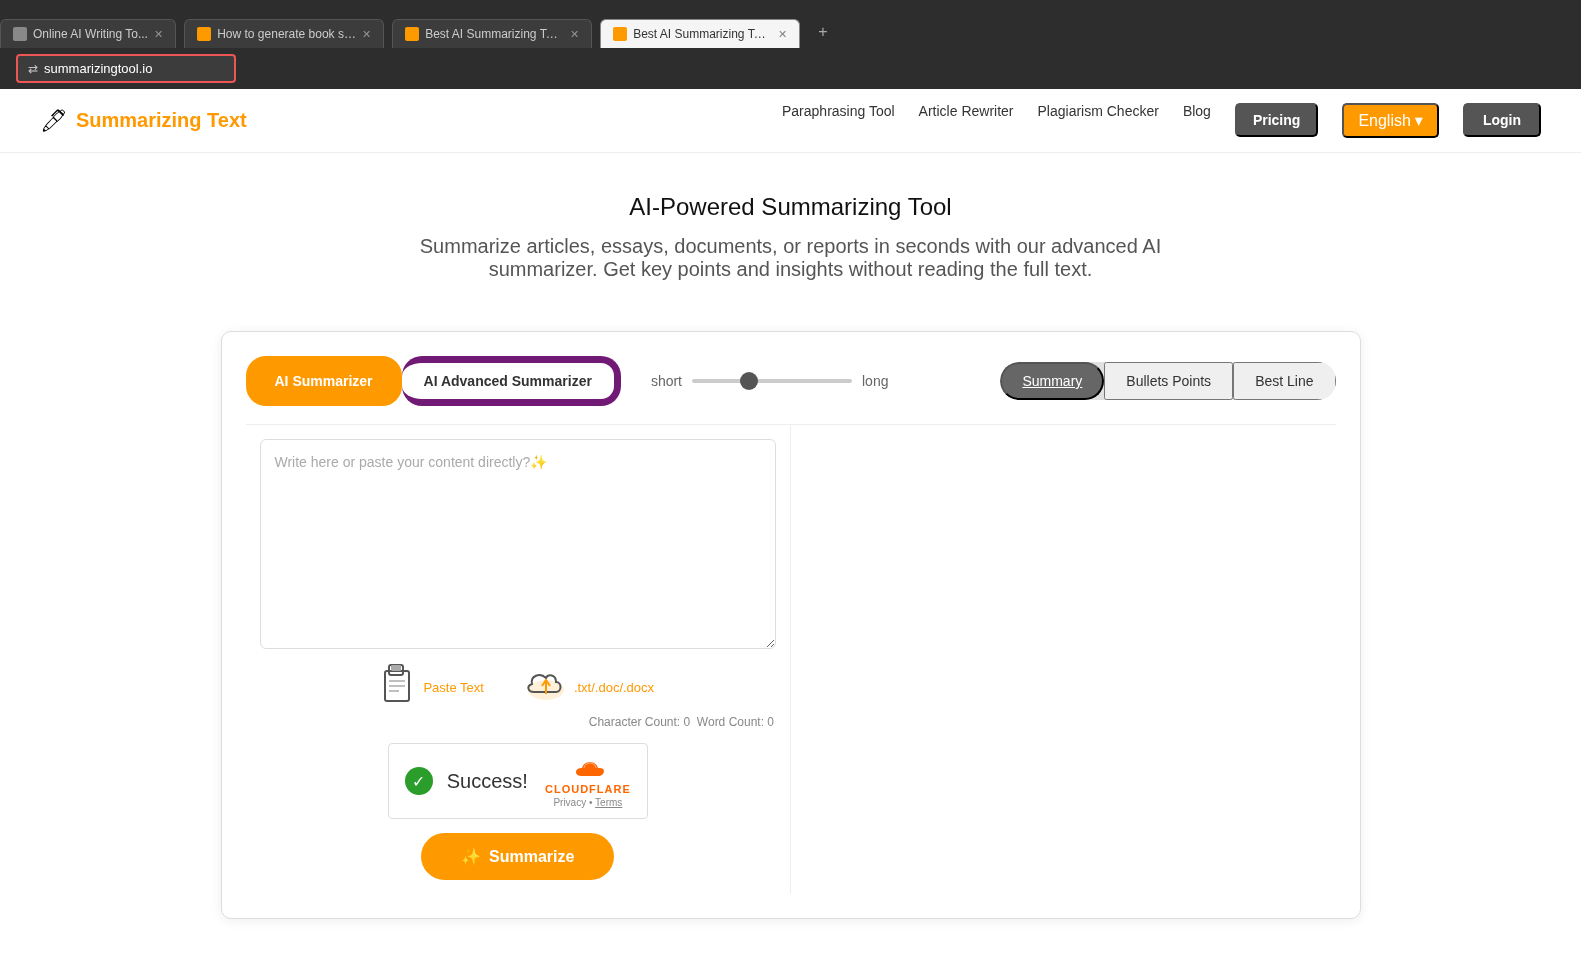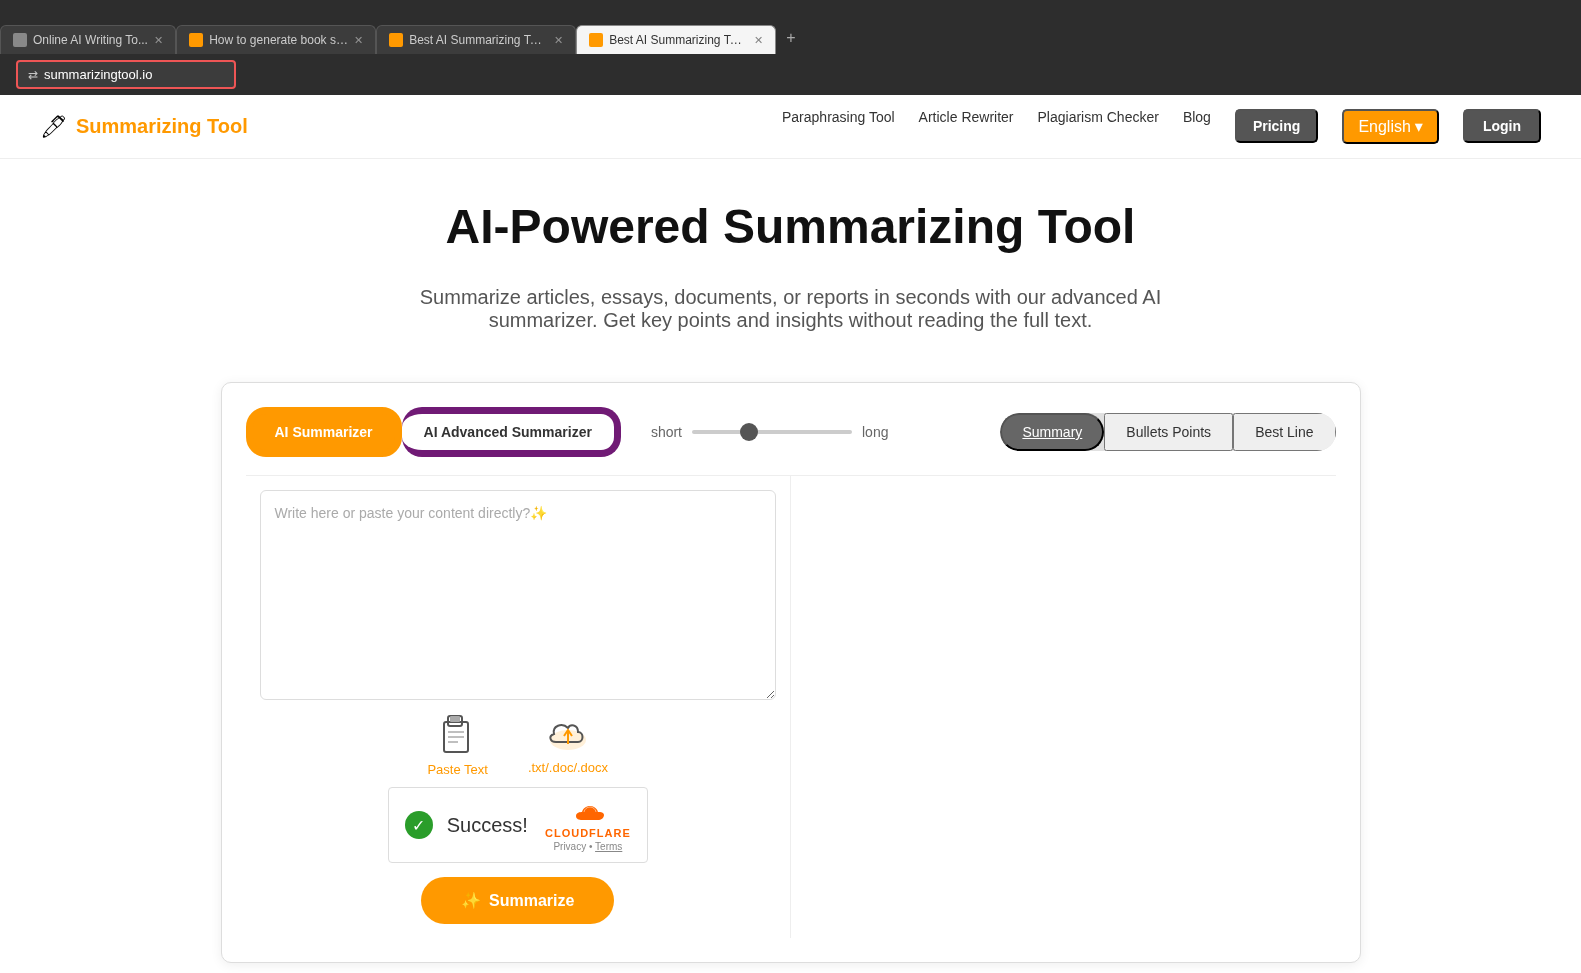--- a/index.html
+++ b/index.html
@@ -1,20 +1,20 @@
 <!DOCTYPE html>
 <html><head>
   <meta charset="utf-8">
   <style>
     * { margin: 0; padding: 0; box-sizing: border-box; }
     body { font-family: Arial, sans-serif; background: #f5f5f5; min-width: 1200px; }
 
     
     .browser-chrome { background: #2d2d2d; padding: 0; }
-    .tab-bar { display: flex; align-items: flex-end; padding: 22px 0 0 0; background: #2d2d2d; gap: 0; }
+    .tab-bar { display: flex; align-items: flex-end; padding: 16px 0 0 0; background: #2d2d2d; gap: 8px; }
     .tab { display: flex; align-items: center; gap: 6px; padding: 7px 12px; background: #3c3c3c; color: #ccc; font-size: 12px; border-radius: 6px 6px 0 0; max-width: 200px; cursor: pointer; border: 1px solid #555; border-bottom: none; }
     .tab.active { background: #f5f5f5; color: #333; border-color: #888; }
     .tab .tab-favicon { width: 14px; height: 14px; display: inline-block; background: #888; border-radius: 2px; flex-shrink: 0; }
     .tab .tab-favicon.orange { background: #f90; }
     .tab .tab-close { margin-left: auto; opacity: 0.6; font-size: 11px; cursor: pointer; }
     .tab .tab-text { white-space: nowrap; overflow: hidden; text-overflow: ellipsis; max-width: 140px; }
     .tab-new { color: #aaa; padding: 7px 10px; font-size: 16px; cursor: pointer; }
 
     .address-bar { background: #2d2d2d; padding: 6px 16px; display: flex; align-items: center; gap: 8px; }
     .address-input { background: #3c3c3c; border: 2px solid #e55; border-radius: 4px; color: #fff; font-size: 13px; padding: 5px 10px; width: 220px; display: flex; align-items: center; gap: 6px; }
@@ -29,21 +29,21 @@
     .logo-icon { font-size: 22px; }
     .logo-text { color: #f90; font-size: 20px; font-weight: bold; }
     .nav-links { display: flex; align-items: flex-start; gap: 24px; margin-left: auto; }
     .nav-link { color: #333; font-size: 14px; text-decoration: none; cursor: pointer; }
     .nav-pricing { background: #555; color: #fff; padding: 7px 16px; border-radius: 5px; font-size: 14px; font-weight: bold; cursor: pointer; }
     .nav-english { background: #f90; color: #fff; padding: 6px 14px; border-radius: 5px; font-size: 16px; cursor: pointer; display: flex; align-items: center; gap: 4px; }
     .nav-login { background: #555; color: #fff; padding: 7px 18px; border-radius: 5px; font-size: 14px; font-weight: bold; cursor: pointer; }
 
     
     .hero { text-align: center; padding: 40px 20px 30px; }
-    .hero h1 { font-size: 48px; font-weight: bold; color: #111; margin-bottom: 32px; }
+    .hero h1 { font-size: 24px; font-weight: normal; color: #111; margin-bottom: 14px; }
     .hero p { font-size: 20px; color: #555; max-width: 780px; margin: 0 auto; }
 
     
     .tool-container { max-width: 1140px; margin: 20px auto 40px; background: #fff; border: 1px solid #ddd; border-radius: 10px; padding: 24px; box-shadow: 0 2px 12px rgba(0,0,0,0.07); }
 
     
     .mode-row { display: flex; align-items: center; margin-bottom: 18px; gap: 0; }
     .mode-tab { padding: 10px 22px; border-radius: 20px; font-size: 14px; font-weight: 600; cursor: pointer; border: 7px solid #701a75; background: #fff; color: #333; }
     .mode-tab.active { background: #f90; color: #fff; border-color: #f90; }
     .mode-tab:not(:first-child) { border-left: none; }
@@ -60,21 +60,21 @@
     
     .panels { display: flex; gap: 0; border-top: 1px solid #eee; }
     .left-panel { flex: 1; border-right: 1px solid #eee; padding: 14px; }
     .right-panel { flex: 1; padding: 14px; min-height: 380px; }
 
     .text-area-wrapper { position: relative; }
     .text-area { width: 100%; height: 210px; border: 1px solid #ddd; border-radius: 6px; padding: 14px; font-size: 14px; color: #999; resize: vertical; outline: none; font-family: Arial, sans-serif; }
     .text-area::placeholder { color: #aaa; }
 
     .upload-icons { display: flex; justify-content: center; gap: 40px; margin-top: 10px; }
-    .upload-icon { display: flex; flex-direction: column; align-items: center; cursor: pointer; }
+    .upload-icon { display: flex; flex-direction: row; align-items: center; gap: 6px; cursor: pointer; }
     .upload-icon-img { font-size: 32px; }
     .upload-icon-label { font-size: 13px; color: #f90; }
 
     .char-count { text-align: right; font-size: 12px; color: #888; padding: 4px 2px; }
 
     
     .cf-widget { border: 1px solid #ddd; border-radius: 4px; padding: 10px 16px; display: flex; align-items: center; gap: 14px; width: 260px; margin: 10px auto; }
     .cf-check { width: 28px; height: 28px; background: #2a9d2a; border-radius: 50%; display: flex; align-items: center; justify-content: center; color: #fff; font-size: 16px; flex-shrink: 0; }
     .cf-success { font-size: 20px; color: #333; font-weight: 500; }
     .cf-logo { margin-left: auto; display: flex; flex-direction: column; align-items: center; gap: 2px; }
@@ -122,21 +122,21 @@
       <span>summarizingtool.io</span>
     </div>
   </div>
 </div>
 
 <div class="page">
 
   <nav class="navbar">
     <a class="logo">
       <span class="logo-icon">🖊</span>
-      <span class="logo-text">Summarizing Tool</span>
+      <span class="logo-text">Summarizing Text</span>
     </a>
     <div class="nav-links">
       <a class="nav-link">Paraphrasing Tool</a>
       <a class="nav-link">Article Rewriter</a>
       <a class="nav-link">Plagiarism Checker</a>
       <a class="nav-link">Blog</a>
       <button class="nav-pricing">Pricing</button>
       <button class="nav-english">
         <span>English</span>
         <span>▾</span>
@@ -198,20 +198,23 @@
                 <ellipse cx="22" cy="26" rx="18" ry="10" fill="#f90" opacity="0.15"></ellipse>
                 <path d="M10 28 C4 28 2 22 8 20 C6 12 16 8 22 14 C24 10 32 10 32 18 C38 18 38 28 32 28 Z" fill="none" stroke="#555" stroke-width="2"></path>
                 <polyline points="18,22 22,16 26,22" fill="none" stroke="#f90" stroke-width="2"></polyline>
                 <line x1="22" y1="16" x2="22" y2="30" stroke="#f90" stroke-width="2"></line>
               </svg>
             </span>
             <span class="upload-icon-label">.txt/.doc/.docx</span>
           </div>
         </div>
 
+        <div class="char-count">
+          <span>Character Count: 0</span>&nbsp;&nbsp;<span>Word Count: 0</span>
+        </div>
 
         <div class="cf-widget">
           <div class="cf-check">✓</div>
           <span class="cf-success">Success!</span>
           <div class="cf-logo">
             <span class="cf-logo-img">
               <svg width="32" height="22" viewBox="0 0 32 22" xmlns="http://www.w3.org/2000/svg">
                 <path d="M26 14 C26 14 24.5 8 18 8 C14 8 11 10.5 10 14 C8 14 4 14.5 4 18 C4 21 7 22 10 22 L26 22 C29 22 32 20 32 17 C32 14.5 29 14 26 14 Z" fill="#f60"></path>
                 <path d="M24 14 C23.5 11 21 9 18 9 C15 9 12.5 11 12 14" fill="none" stroke="#fff" stroke-width="0.5"></path>
               </svg>

